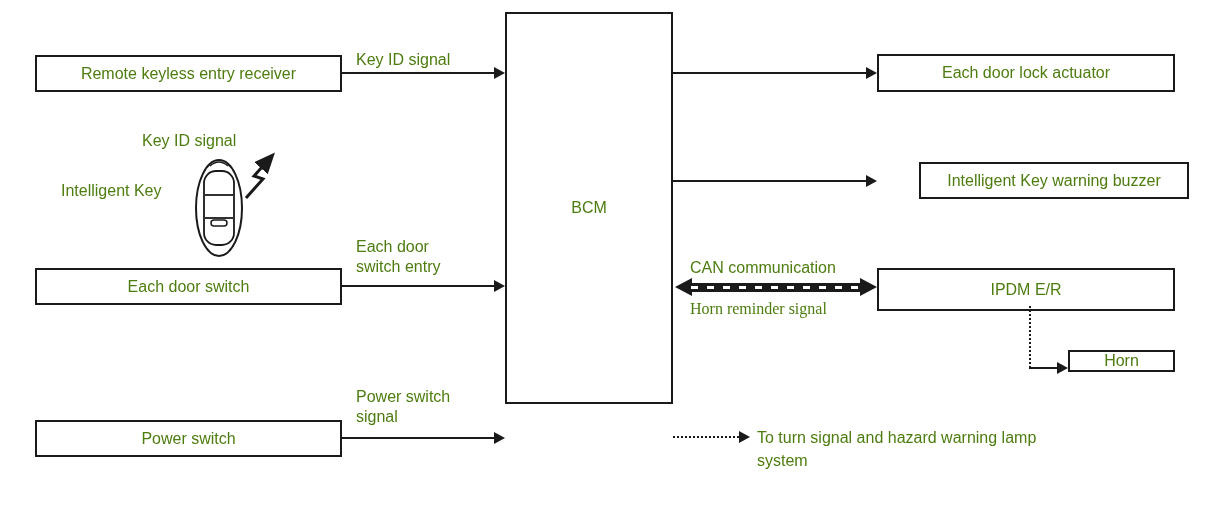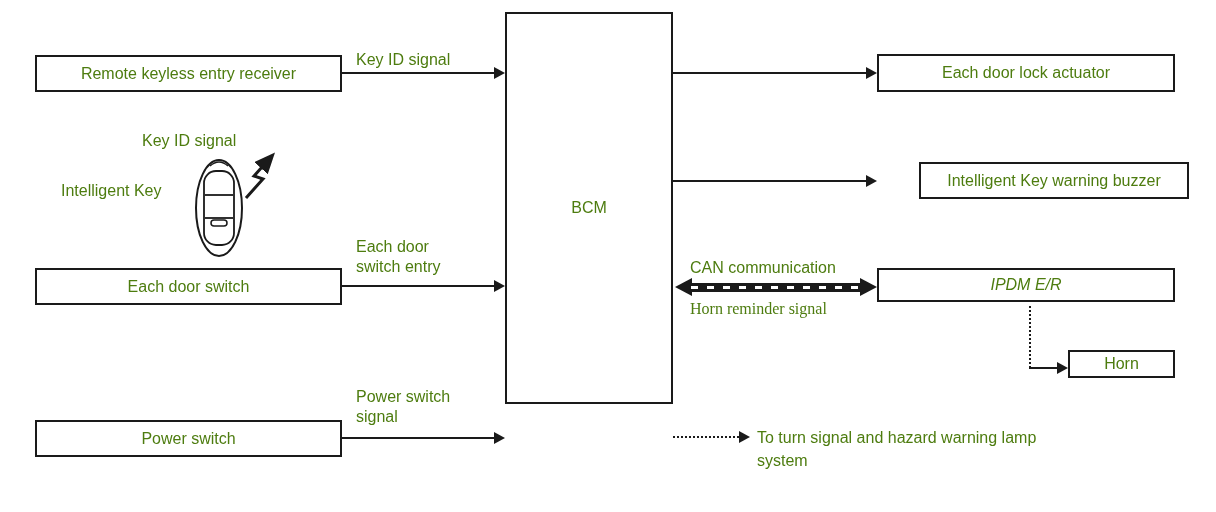--- a/index.html
+++ b/index.html
@@ -64,23 +64,23 @@
   <div class="box" style="left:35px;top:268px;width:307px;height:37px;">Each door switch</div>
 
   <div class="box" style="left:35px;top:420px;width:307px;height:37px;">Power switch</div>
 
   <div class="box" style="left:505px;top:12px;width:168px;height:392px;">BCM</div>
 
   <div class="box" style="left:877px;top:54px;width:298px;height:38px;">Each door lock actuator</div>
 
   <div class="box" style="left:877px;top:162px;width:270px;height:37px;margin-left:42px;">Intelligent Key warning buzzer</div>
 
-  <div class="box" style="left:877px;top:268px;width:298px;height:34px;font-style:italic;">IPDM E/R</div>
+  <div class="box" style="left:877px;top:268px;width:298px;height:43px;">IPDM E/R</div>
 
-  <div class="box" style="left:1068px;top:350px;width:107px;height:28px;">Horn</div>
+  <div class="box" style="left:1068px;top:350px;width:107px;height:22px;">Horn</div>
 
   <svg style="position:absolute;left:188px;top:148px;" width="105" height="125" viewBox="0 0 105 125">
     <ellipse cx="31" cy="60" rx="23" ry="48" fill="none" stroke="#1a1a1a" stroke-width="2"></ellipse>
     <path d="M22,18 Q31,10 40,18" fill="none" stroke="#1a1a1a" stroke-width="1.5"></path>
     <rect x="16" y="23" width="30" height="74" rx="12" fill="none" stroke="#1a1a1a" stroke-width="1.8"></rect>
     <line x1="17" y1="47" x2="45" y2="47" stroke="#1a1a1a" stroke-width="1.8"></line>
     <line x1="17" y1="70" x2="45" y2="70" stroke="#1a1a1a" stroke-width="1.8"></line>
     <rect x="23" y="72" width="16" height="6" rx="3" fill="none" stroke="#1a1a1a" stroke-width="1.5"></rect>
     <defs>
       <marker id="zz-arrow" markerWidth="8" markerHeight="8" refX="5" refY="3" orient="auto">

